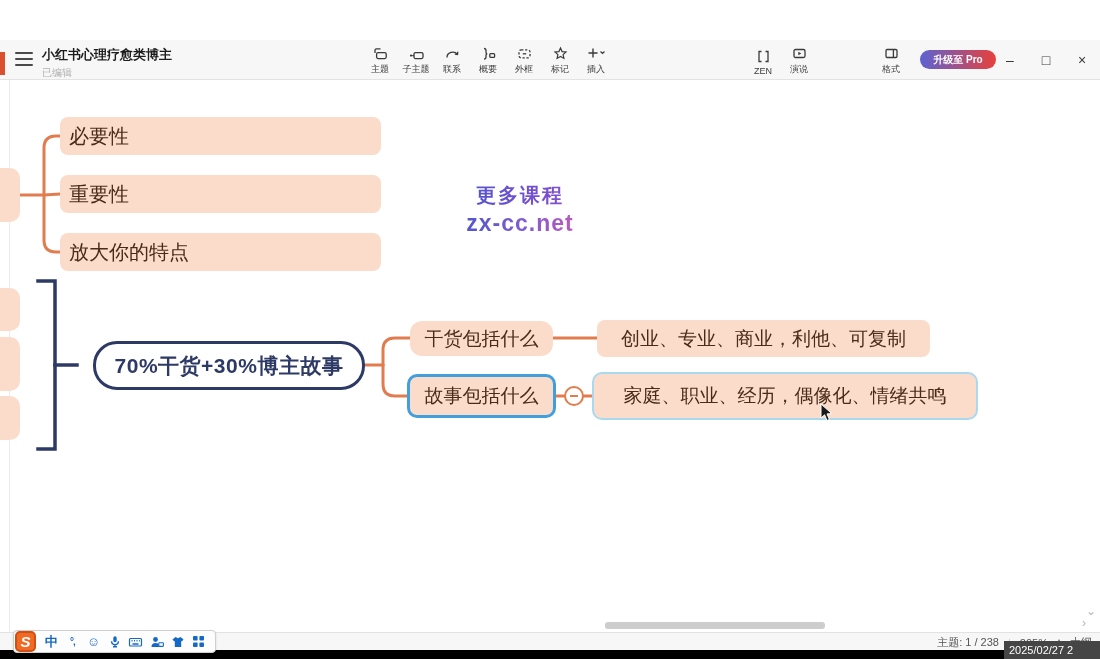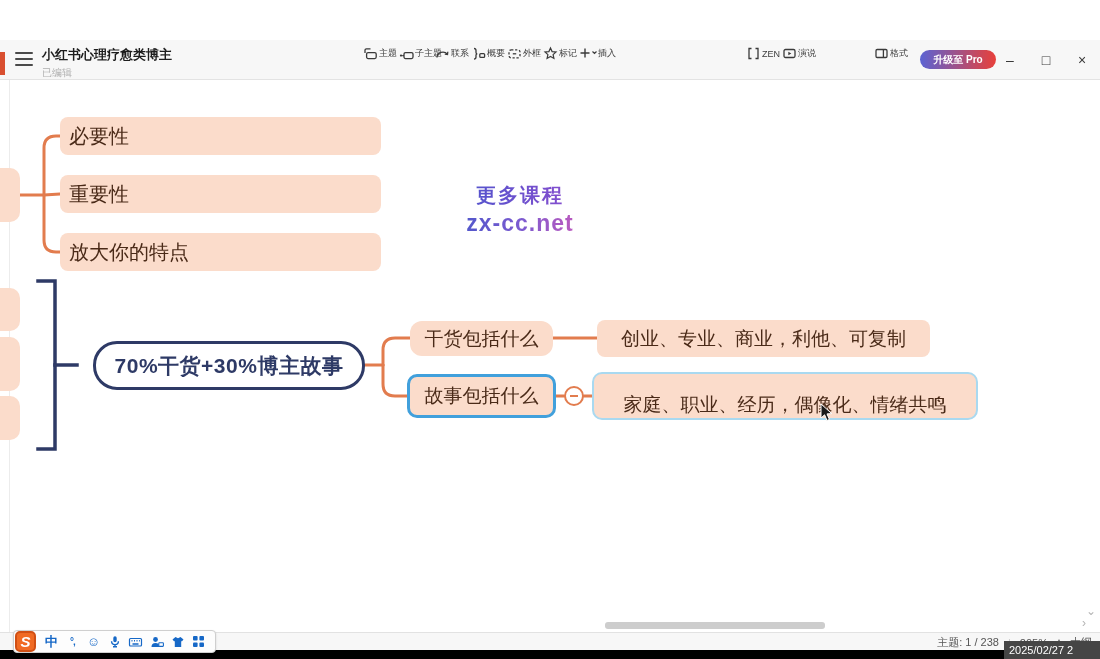--- a/index.html
+++ b/index.html
@@ -10,21 +10,21 @@
   .titlebar { position:absolute; left:0; top:0; width:1100px; height:40px;
     background:#f7f7f7; border-bottom:1px solid #e3e3e3; z-index:20;margin-top:40px; }
   .left-accent { position:absolute; left:0; top:12px; width:5px; height:23px; background:#d94f30; }
   .hamburger { position:absolute; left:15px; top:12px; width:18px; height:14px; cursor:pointer; }
   .hamburger span { display:block; height:2px; background:#4a4a4a; margin-bottom:4px; border-radius:1px; }
   .doc-title { position:absolute; left:42px; top:6px; }
   .doc-title .t { font-size:13px; font-weight:bold; color:#1d1d1d; }
   .doc-title .s { font-size:10px; color:#b0b0b0; margin-top:2px; }
 
   .tb-group { position:absolute; top:4px; display:flex; }
-  .tb-item { width:36px; display:flex; flex-direction:row; align-items:center; cursor:pointer; }
+  .tb-item { width:36px; display:flex; flex-direction:column; align-items:center; cursor:pointer;justify-content:flex-end; }
   .tb-item .ic { height:18px; display:flex; align-items:center; justify-content:center; color:#3a3a3a; }
   .tb-item .lb { font-size:9px; color:#3c3c3c; margin-top:1px; white-space:nowrap; }
   .tb-main { left:362px; }
   .tb-right { left:745px; }
   .tb-format { left:873px; }
 
   .pro-btn { position:absolute; left:920px; top:10px; width:76px; height:19px; border-radius:10px;
     background:linear-gradient(90deg,#5b63d3,#e8403a); color:#fff; font-size:10px; font-weight:bold;
     display:flex; align-items:center; justify-content:center; cursor:pointer; }
 
@@ -39,21 +39,21 @@
 
   .node { position:absolute; background:#fbdccb; border-radius:8px; color:#4a2a18;
     display:flex; align-items:center; cursor:pointer; }
   .node.stub { border-radius:10px; }
   .n-label { white-space:nowrap; }
   .trait { left:60px; width:321px; height:38px; font-size:20px; padding-left:9px; }
   .central { left:93px; width:272px; height:49px; background:#ffffff; border:3px solid #2e3a66;
     border-radius:24px; color:#2e3a66; font-size:21px; font-weight:bold; justify-content:center; letter-spacing:.5px; }
   .sub { font-size:19px; justify-content:center; }
   .sel-strong { border:3px solid #41a0dc; border-radius:10px; }
-  .sel-light  { border:2px solid #a9d9f0; border-radius:10px;align-items:flex-end; }
+  .sel-light  { border:2px solid #a9d9f0; border-radius:10px; }
 
   .toggle { position:absolute; left:564px; top:346px; width:20px; height:20px; border-radius:50%;
     background:#fff; border:2px solid #e27c4e; cursor:pointer; display:flex; align-items:center; justify-content:center; }
   .toggle .minus { width:8px; height:2px; background:#e27c4e; }
 
   .watermark { position:absolute; left:430px; top:142px; width:180px; text-align:center; pointer-events:none; }
   .wm1 { font-size:20px; font-weight:bold; letter-spacing:2px;
     background:linear-gradient(90deg,#3f55cc,#9a4ccf); -webkit-background-clip:text; background-clip:text; color:transparent; }
   .wm2 { font-size:23px; font-weight:bold; letter-spacing:1px; margin-top:1px;
     background:linear-gradient(90deg,#3a56c8,#7a5ad0,#e55ab4); -webkit-background-clip:text; background-clip:text; color:transparent; }

